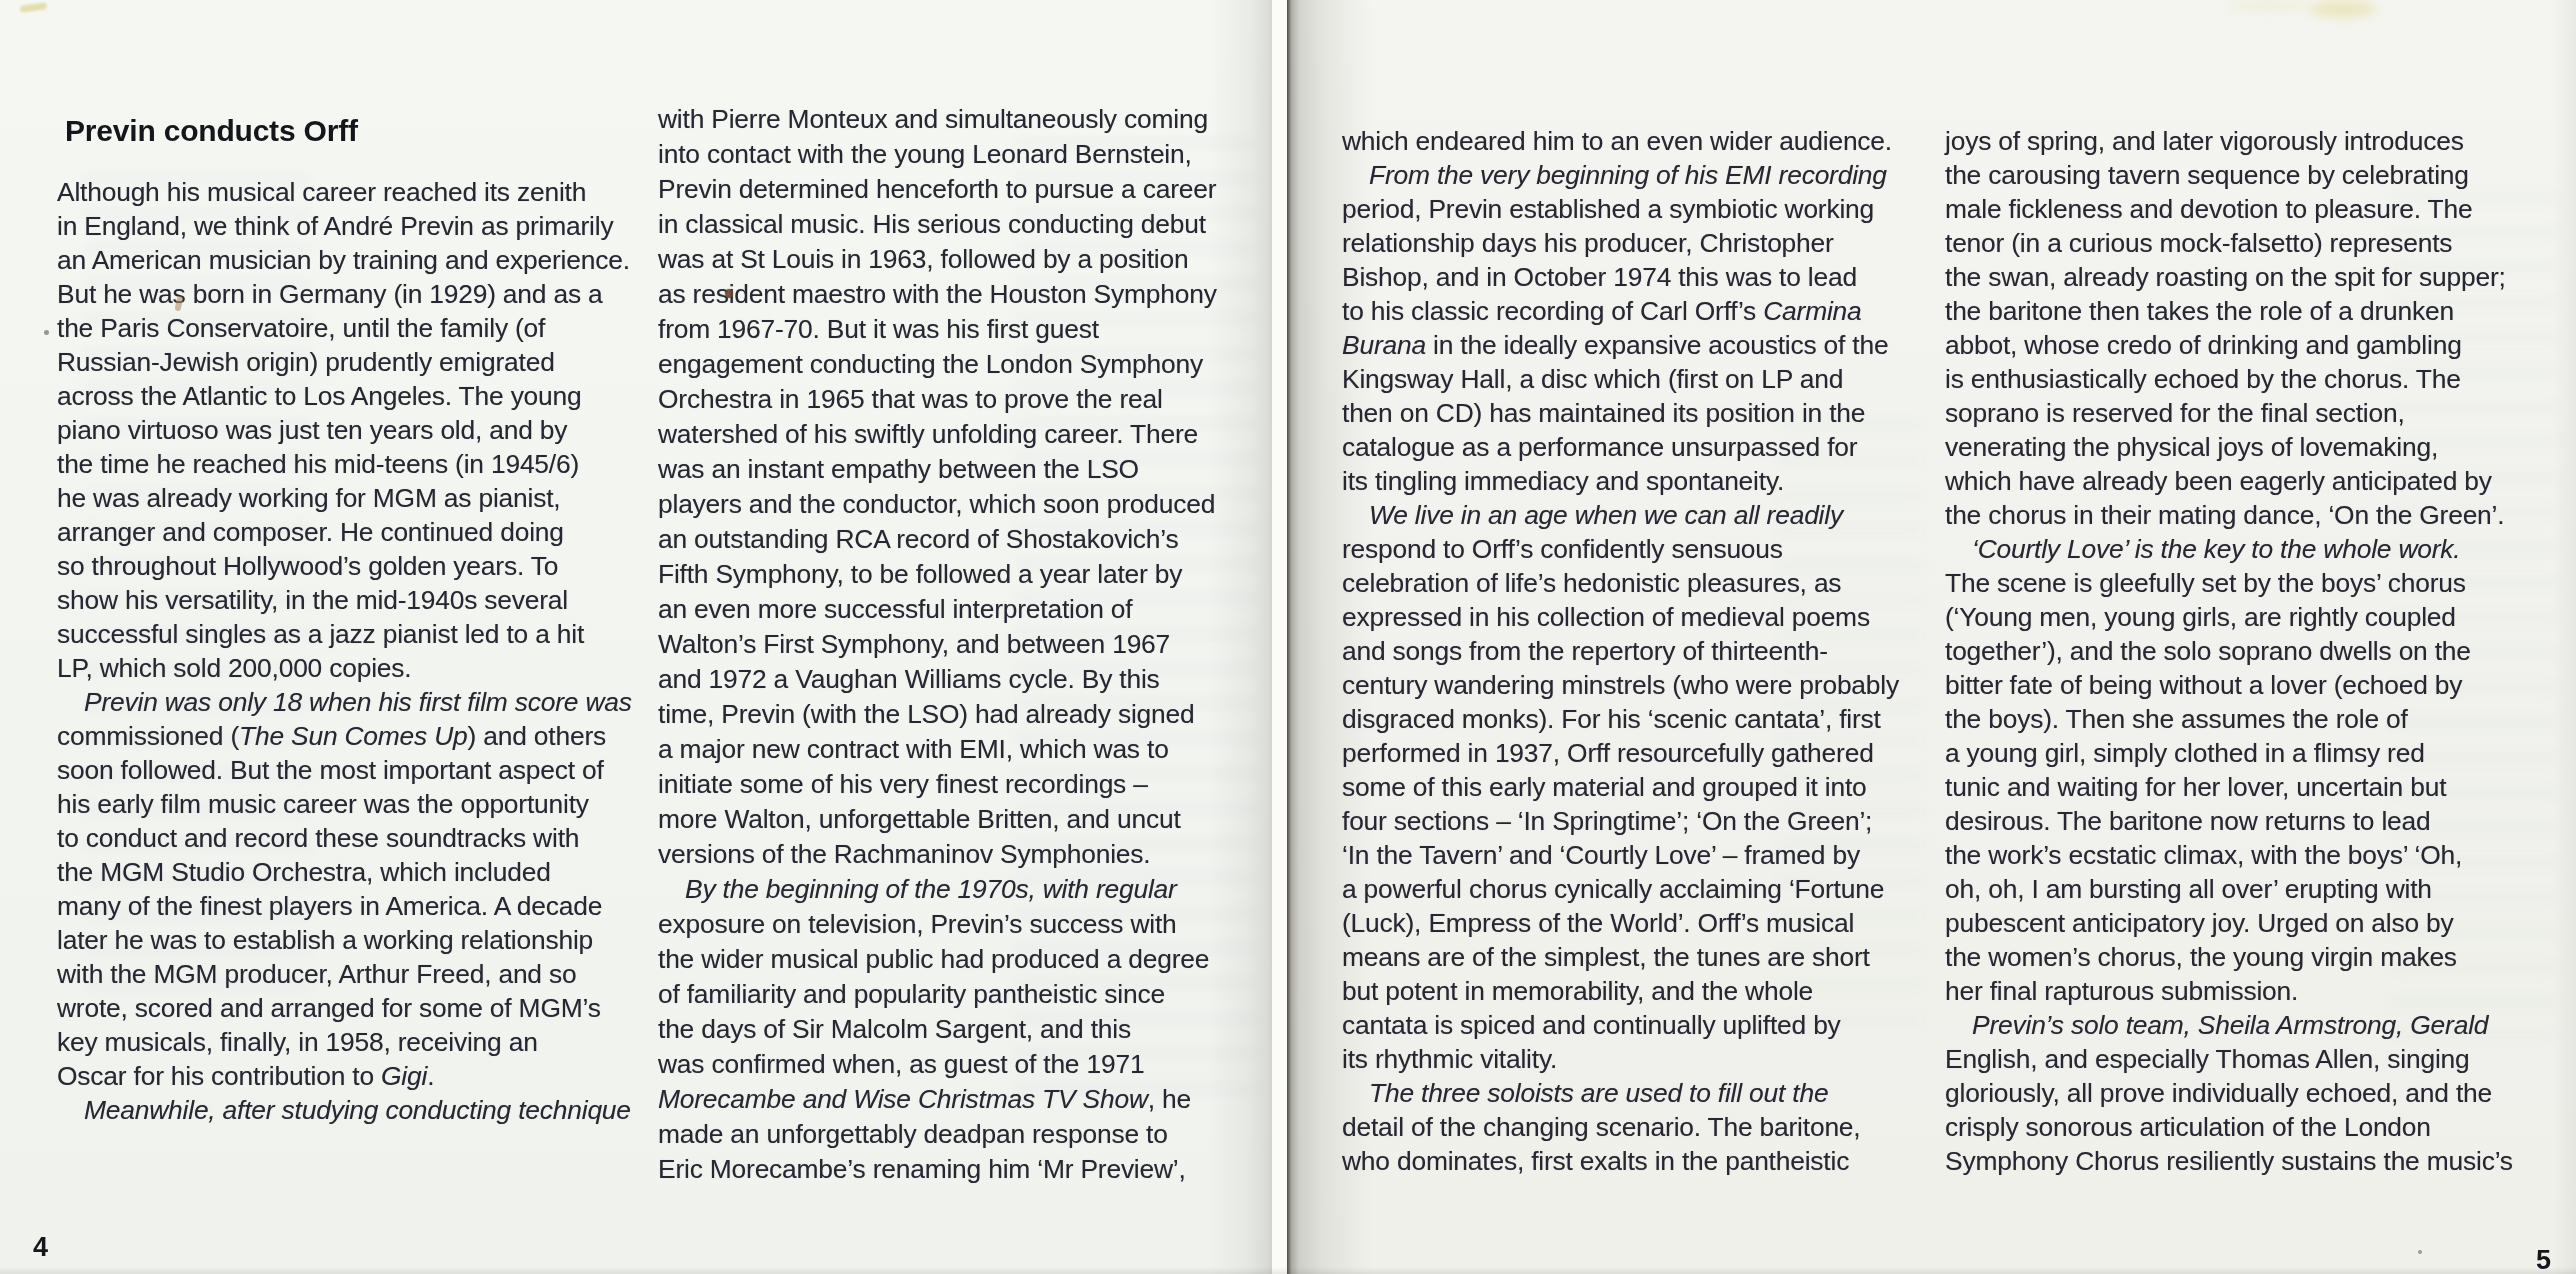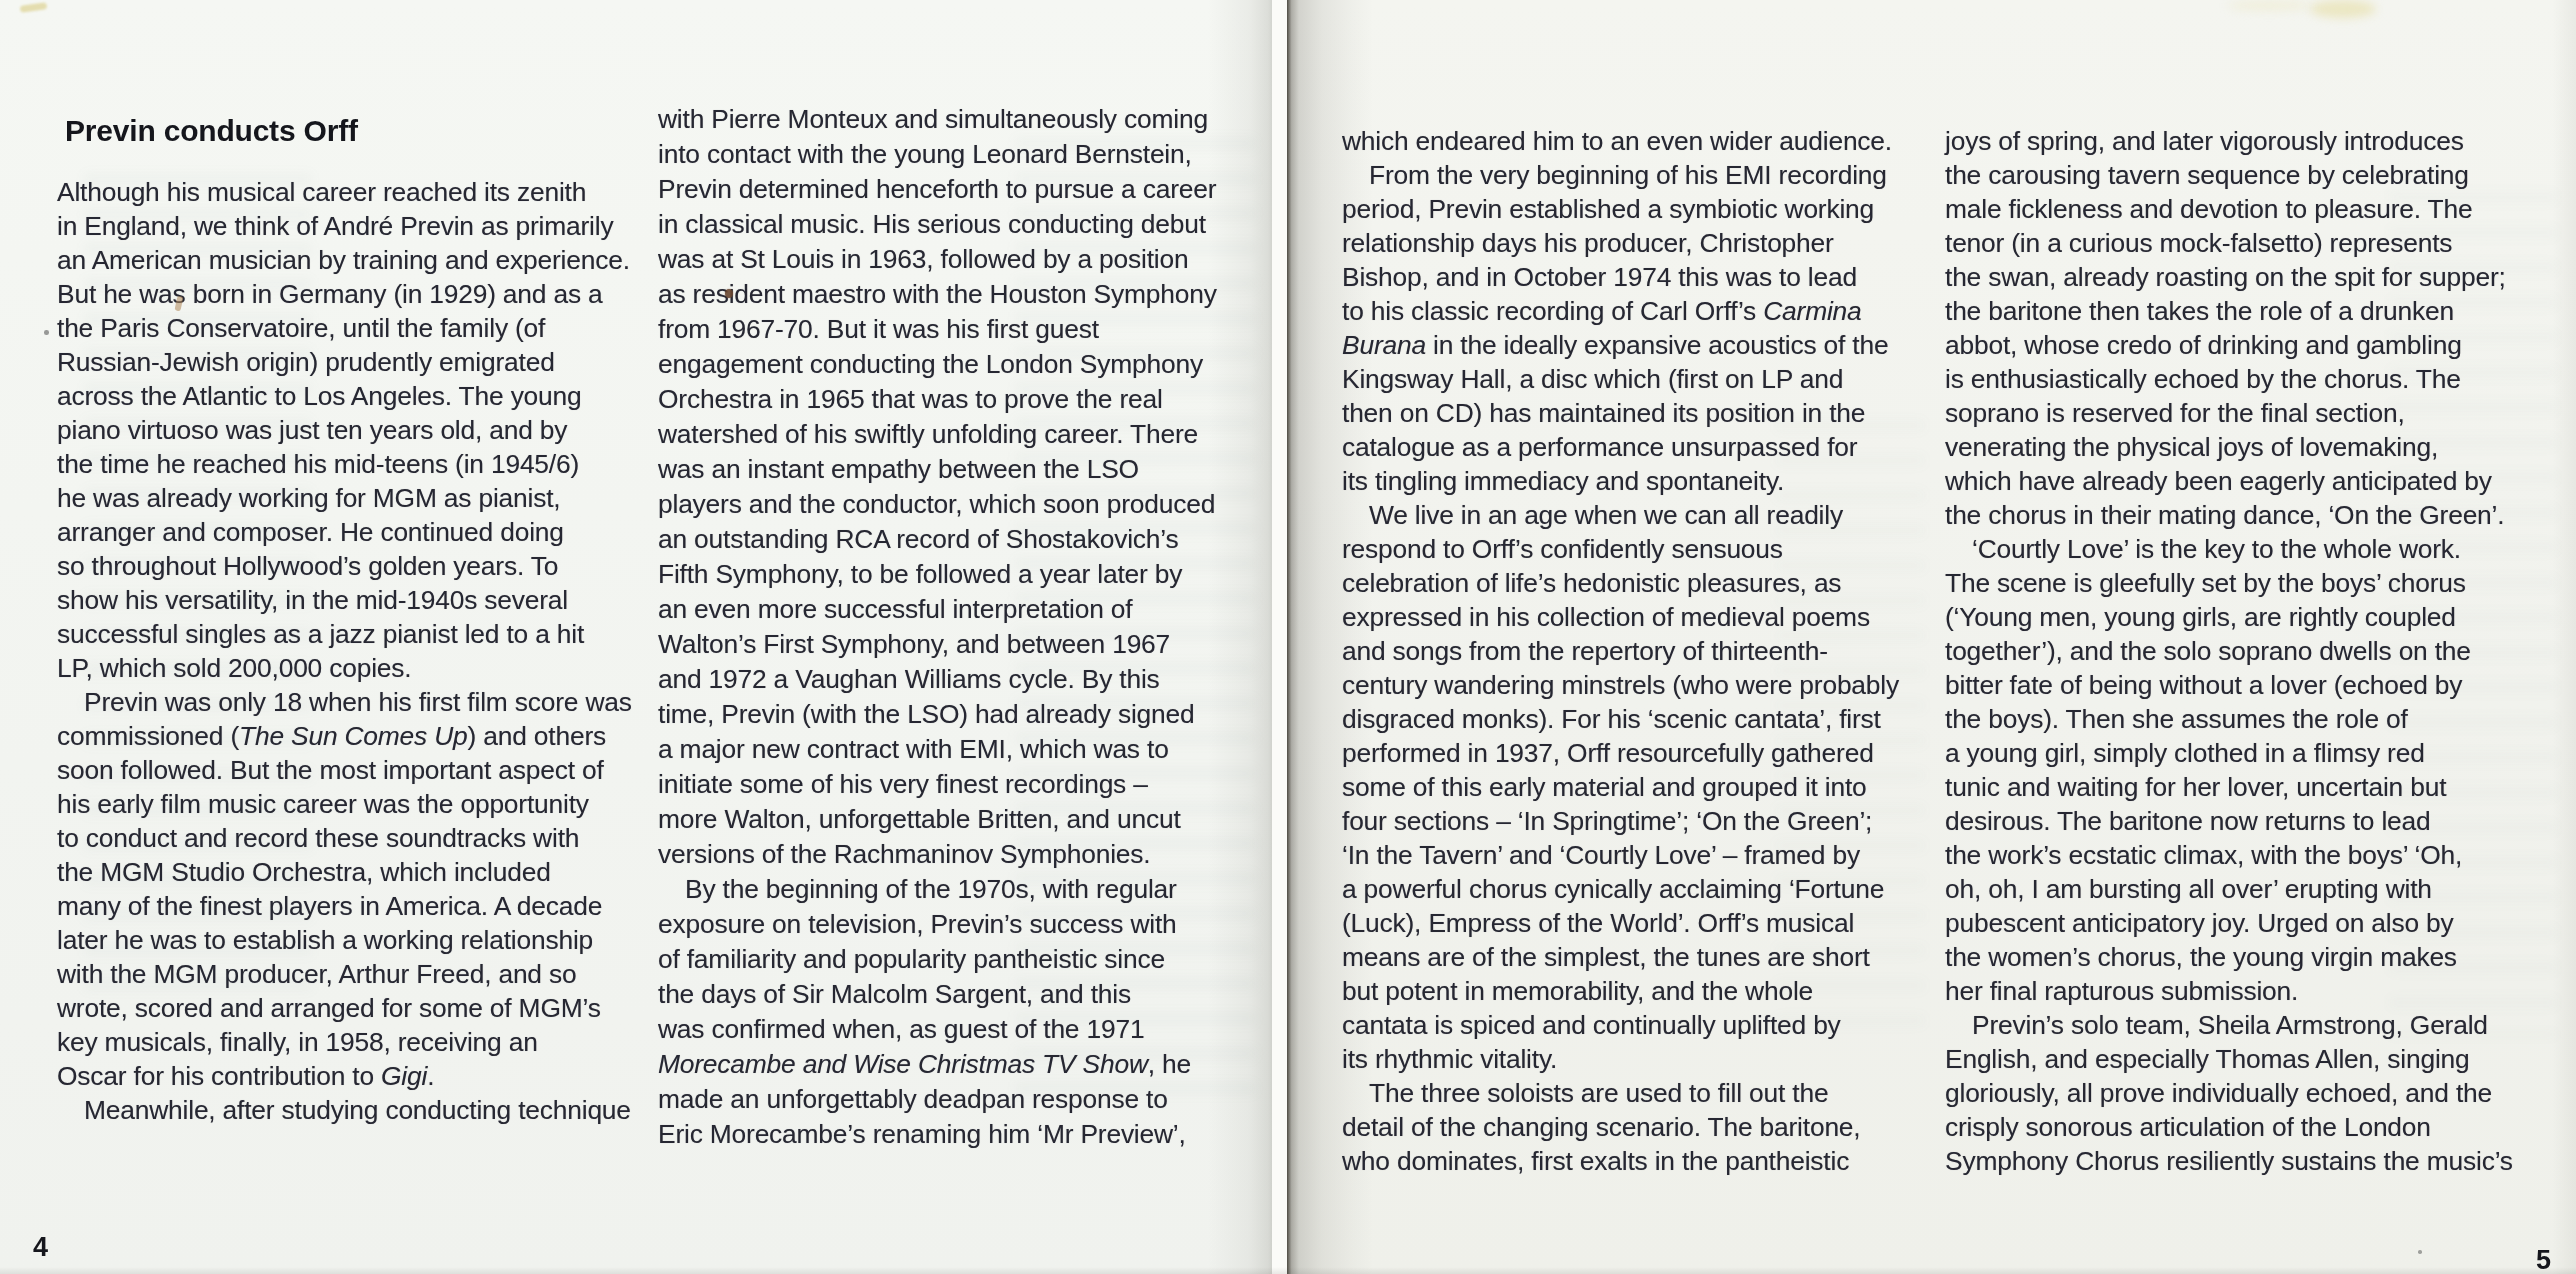--- a/index.html
+++ b/index.html
@@ -41,21 +41,21 @@
     font-size:30px; font-weight:bold; letter-spacing:-0.2px;
     color:var(--ink-strong,#15161c);
   }
   .col {
     position:absolute;
     font-size:26.4px; line-height:34px; letter-spacing:-0.2px;
     color:var(--ink,#262732);
     text-shadow:0 0 0.9px rgba(35,36,48,.28);
   }
   .col .line { white-space:nowrap; }
-  .col .indent { padding-left:27px; }
+  .col .indent { padding-left:27px;font-style:italic; }
   .col i { font-style:italic; }
   .col1 { left:57px;  top:175px; }
   .col2 { left:658px; top:102px; line-height:35px; }
   .col3 { left:55px;  top:124px; }   
   .col4 { left:658px; top:124px; }
   .page-num {
     position:absolute; font-size:27px; font-weight:bold;
     color:var(--ink-strong,#15161c);
   }
   .num-left  { left:33px;  top:1232px; }
@@ -148,20 +148,21 @@
         <div class="line"><span>an even more successful interpretation of</span></div>
         <div class="line"><span>Walton’s First Symphony, and between 1967</span></div>
         <div class="line"><span>and 1972 a Vaughan Williams cycle. By this</span></div>
         <div class="line"><span>time, Previn (with the LSO) had already signed</span></div>
         <div class="line"><span>a major new contract with EMI, which was to</span></div>
         <div class="line"><span>initiate some of his very finest recordings –</span></div>
         <div class="line"><span>more Walton, unforgettable Britten, and uncut</span></div>
         <div class="line"><span>versions of the Rachmaninov Symphonies.</span></div>
         <div class="line indent"><span>By the beginning of the 1970s, with regular</span></div>
         <div class="line"><span>exposure on television, Previn’s success with</span></div>
+        <div class="line"><span>the wider musical public had produced a degree</span></div>
         <div class="line"><span>of familiarity and popularity pantheistic since</span></div>
         <div class="line"><span>the days of Sir Malcolm Sargent, and this</span></div>
         <div class="line"><span>was confirmed when, as guest of the 1971</span></div>
         <div class="line"><i>Morecambe and Wise Christmas TV Show</i><span>, he</span></div>
         <div class="line"><span>made an unforgettably deadpan response to</span></div>
         <div class="line"><span>Eric Morecambe’s renaming him ‘Mr Preview’,</span></div>
       </div>
 
     <div class="page-num num-left">4</div>
 

